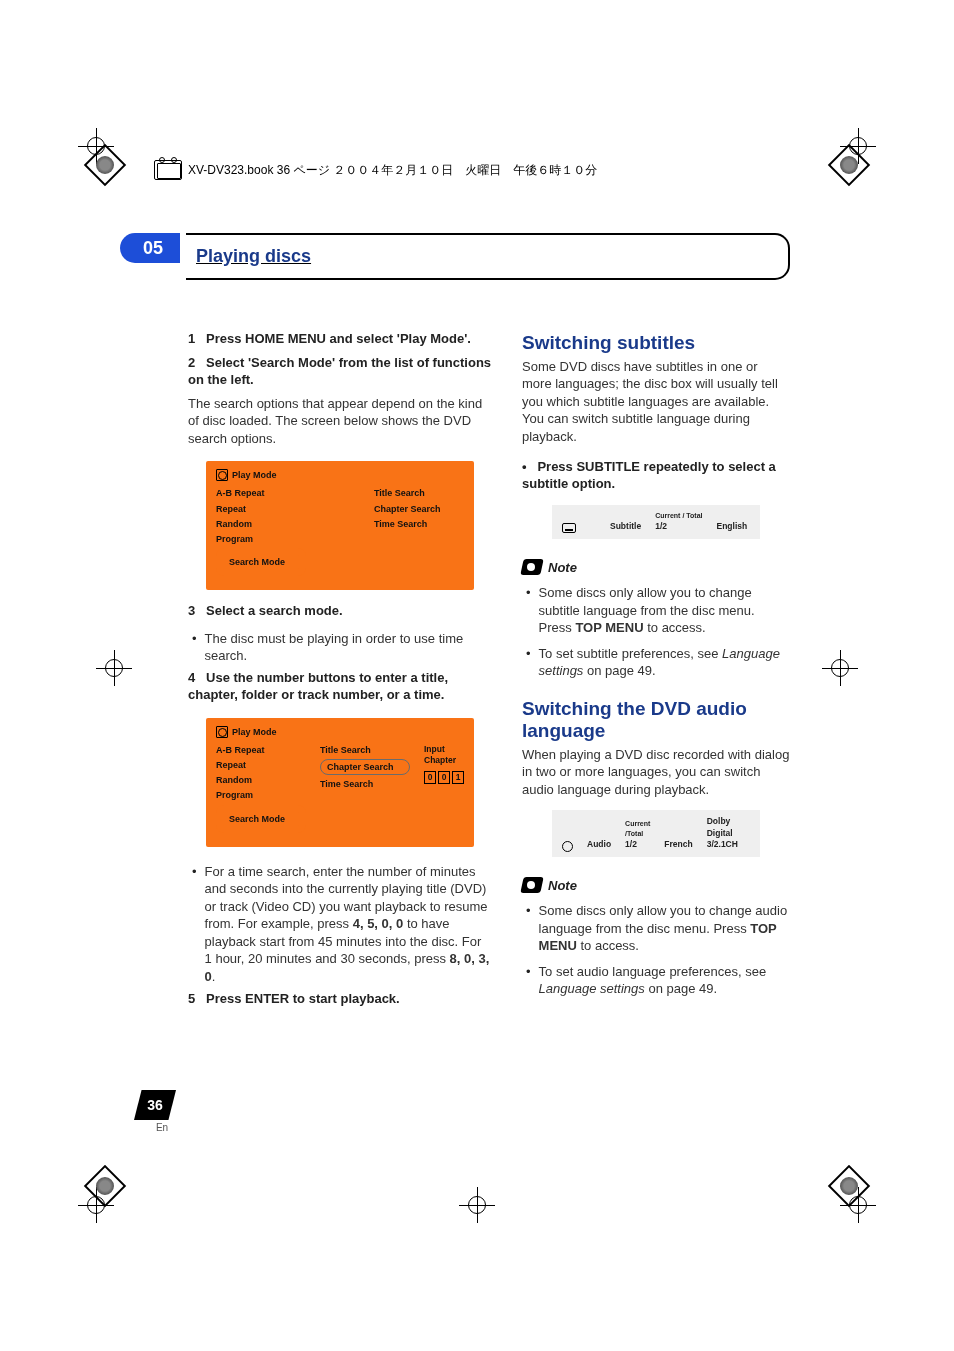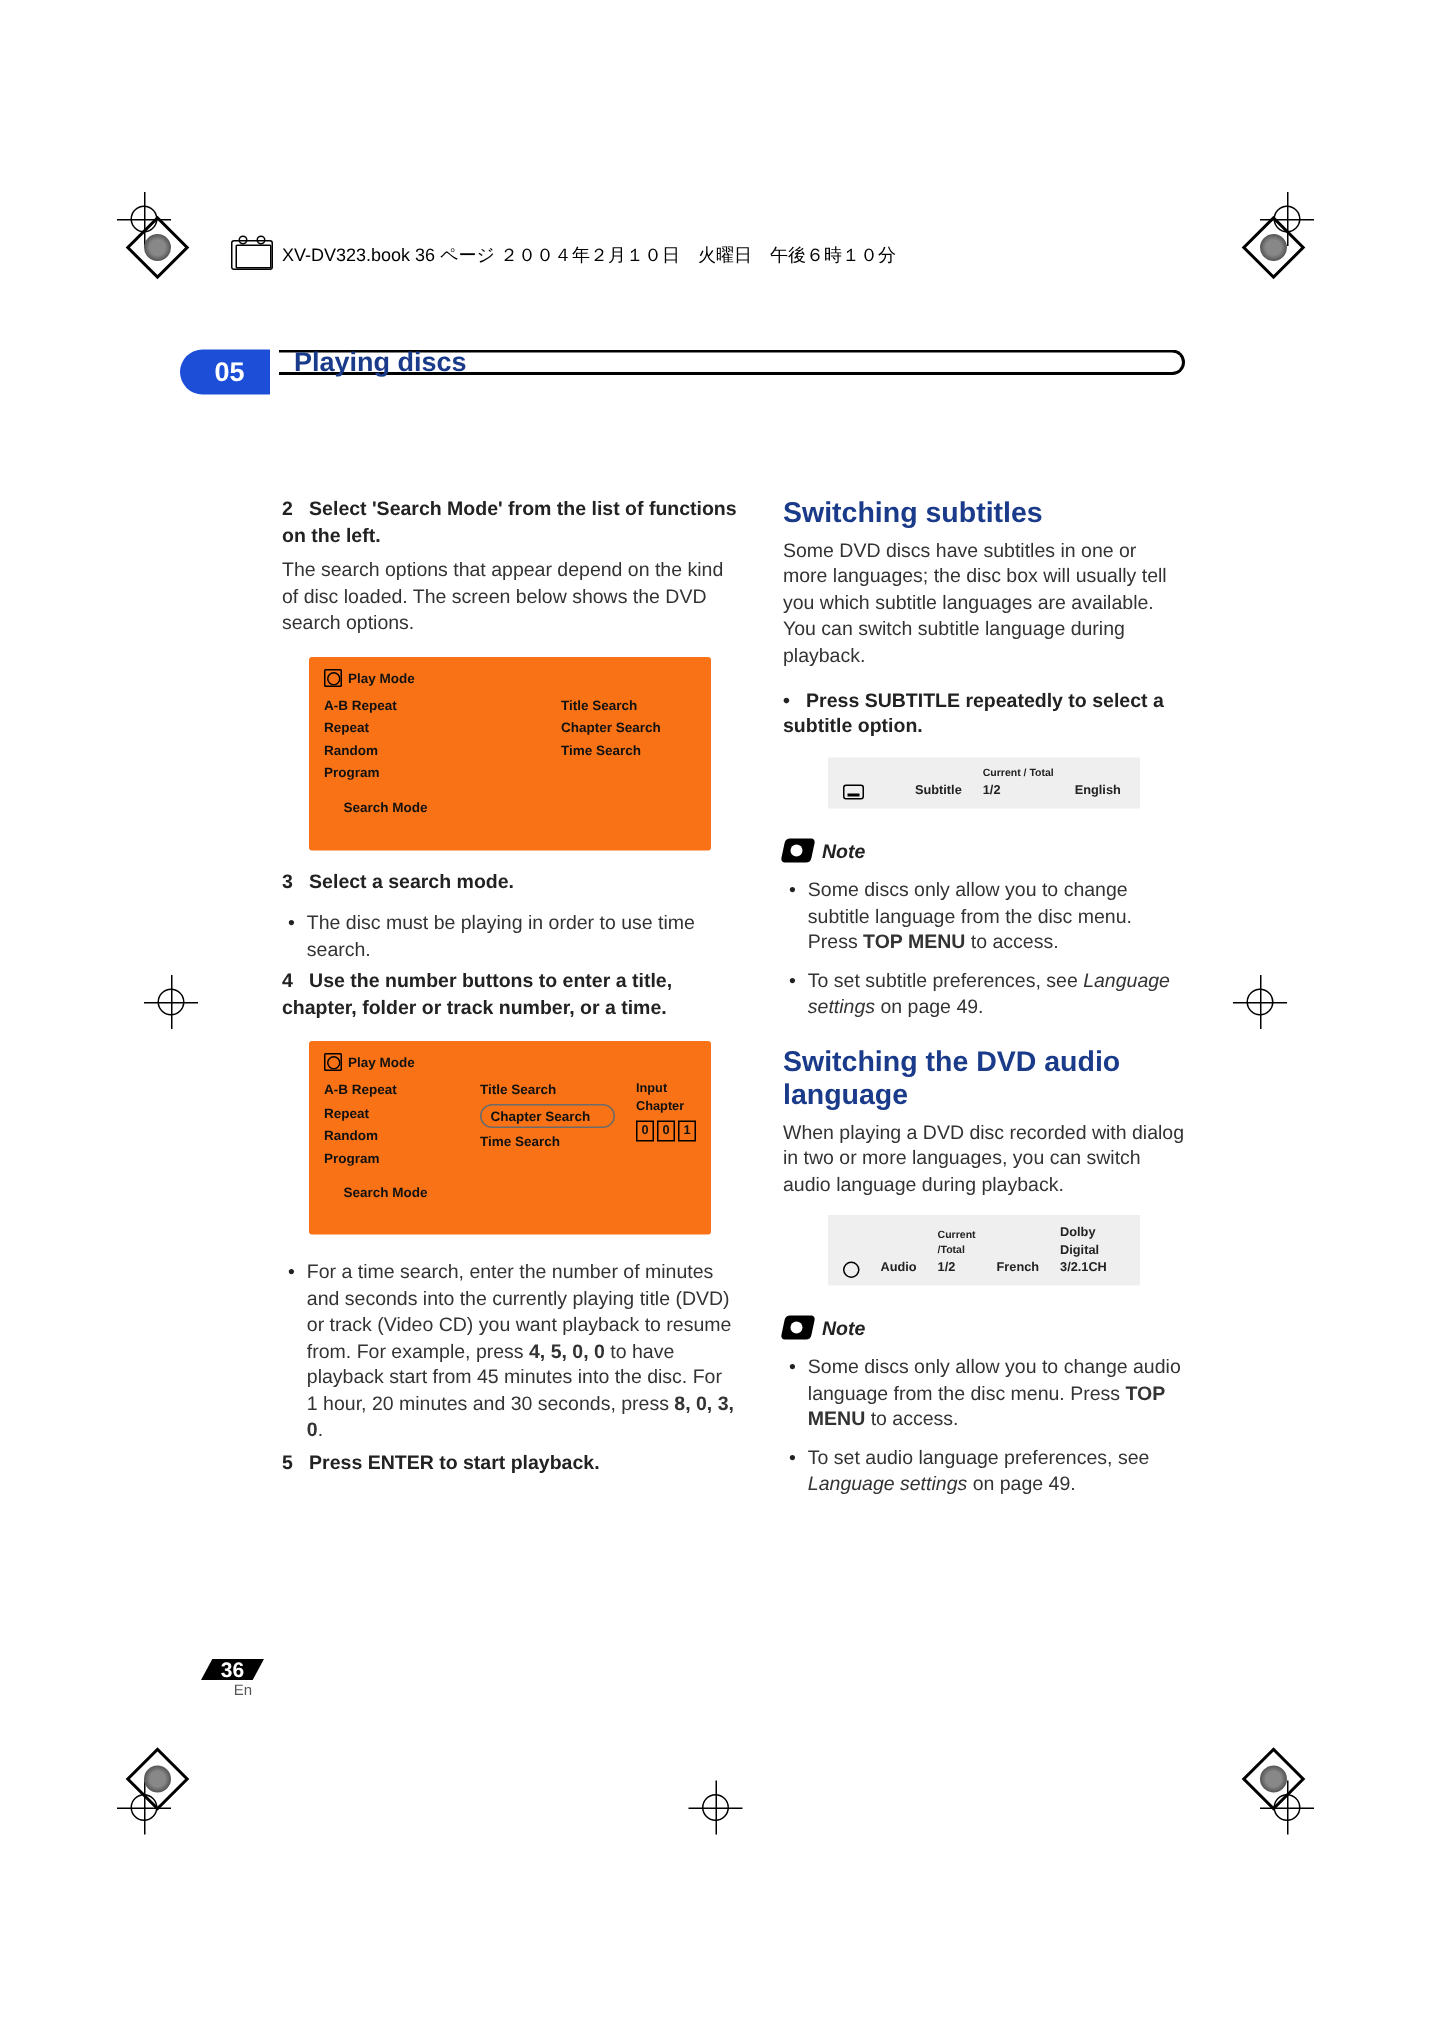--- a/index.html
+++ b/index.html
@@ -28,21 +28,21 @@
 
   .bookline { position:absolute; top:160px; left:154px; right:154px; font-size:12px; color:#000; display:flex; align-items:center; gap:6px;}
   .bookline .ring { width:28px; height:20px; border:1px solid #000; border-radius:2px; position:relative; }
   .bookline .ring::before { content:""; position:absolute; width:22px;height:14px;border:1px solid #000;border-radius:1px;top:2px;left:2px;}
   .bookline .ring .d { position:absolute; width:6px;height:6px;border:1px solid #000;border-radius:50%;top:-4px;left:4px;}
   .bookline .ring .d2 { left:auto; right:4px;}
 
   
   .chapter-bar { position:absolute; top:233px; left:120px; right:164px; height:30px; }
   .chapter-bar .pill-left { position:absolute; left:0; top:0; width:60px; height:30px; background:#1d4ed8; border-radius:15px 0 0 15px; color:#fff; font-weight:bold; font-size:18px; display:flex; align-items:center; justify-content:center; padding-left:6px;}
-  .chapter-bar .title-wrap { position:absolute; left:66px; top:0; right:0; height:17px; border:2px solid #000; border-radius:0 15px 15px 0; border-left:none; display:flex; align-items:center; padding-left:10px;text-decoration:underline;}
+  .chapter-bar .title-wrap { position:absolute; left:66px; top:0; right:0; height:47px; border:2px solid #000; border-radius:0 15px 15px 0; border-left:none; display:flex; align-items:center; padding-left:10px;text-decoration:underline;}
   .chapter-bar .title-wrap span { color:#1a3a8a; font-weight:bold; font-size:18px; }
 
   .content { position:absolute; top:330px; left:188px; right:164px; bottom:220px; display:flex; gap:30px; font-size:13px; line-height:1.35; color:#222;}
   .col { flex:1 1 50%; display:flex; flex-direction:column; }
   .col p { margin-bottom:6px; }
   .step-num { font-weight:bold; }
   .step-title { font-weight:bold; }
   .body-text { color:#333; font-weight:normal; }
   .bold-inline { font-weight:bold; }
   .bullet { display:flex; gap:8px; margin:4px 0 4px 4px;}
@@ -69,21 +69,21 @@
   .status-box .row1 { display:flex; gap:14px; align-items:flex-end;}
   .status-box .tiny { font-size:7px; font-weight:bold; display:block; margin-bottom:1px;}
 
   .note-head { display:flex; align-items:flex-start; gap:6px; margin:10px 0 4px 0;font-style:italic;}
   .note-head .nicon { width:20px; height:16px; background:#000; border-radius:3px; transform:skewX(-12deg); position:relative;}
   .note-head .nicon::after { content:""; position:absolute; width:8px;height:8px; background:#fff; border-radius:50%; top:4px; left:5px; transform:skewX(12deg);}
   .note-head .ntext { font-weight:bold; font-size:13px;}
 
   
   .pgnum { position:absolute; left:134px; bottom:218px; }
-  .pgnum .angled { width:42px; height:14px; background:#000; color:#fff; font-weight:bold; font-size:14px; display:flex; align-items:center; justify-content:center; clip-path: polygon(18% 0, 100% 0, 82% 100%, 0 100%);}
+  .pgnum .angled { width:42px; height:30px; background:#000; color:#fff; font-weight:bold; font-size:14px; display:flex; align-items:center; justify-content:center; clip-path: polygon(18% 0, 100% 0, 82% 100%, 0 100%);}
   .pgnum .en { font-size:10px; color:#555; text-align:center; margin-top:2px; margin-left:14px;}
 
   .sub-ic { width:14px; height:10px; border:1px solid #000; border-radius:2px; display:inline-block; vertical-align:middle; position:relative;}
   .sub-ic::after{content:"";position:absolute;bottom:1px;left:2px;right:2px;height:2px;background:#000;}
   .aud-ic { width:14px; height:10px; display:inline-block; vertical-align:middle;}
   .aud-ic::before{content:"";display:block;border:1px solid #000;border-radius:50%;width:9px;height:9px;}
 </style>
 </head>
 <body>
 
@@ -148,20 +148,21 @@
   <div class="chapter-bar">
     <div class="pill-left">05</div>
     <div class="title-wrap">
       <span>Playing discs</span>
     </div>
   </div>
 
   <div class="content">
 
     <div class="col">
+      <p><span class="step-num">1</span>&nbsp;&nbsp;&nbsp;<span class="step-title">Press HOME MENU and select 'Play Mode'.</span></p>
 
       <p><span class="step-num">2</span>&nbsp;&nbsp;&nbsp;<span class="step-title">Select 'Search Mode' from the list of functions on the left.</span></p>
       <p class="body-text">The search options that appear depend on the kind of disc loaded. The screen below shows the DVD search options.</p>
 
       <div class="osd">
         <div class="osd-title">
             <span class="disc-ic"></span>
             <span>Play Mode</span>
           </div>
         <div class="osd-row">

